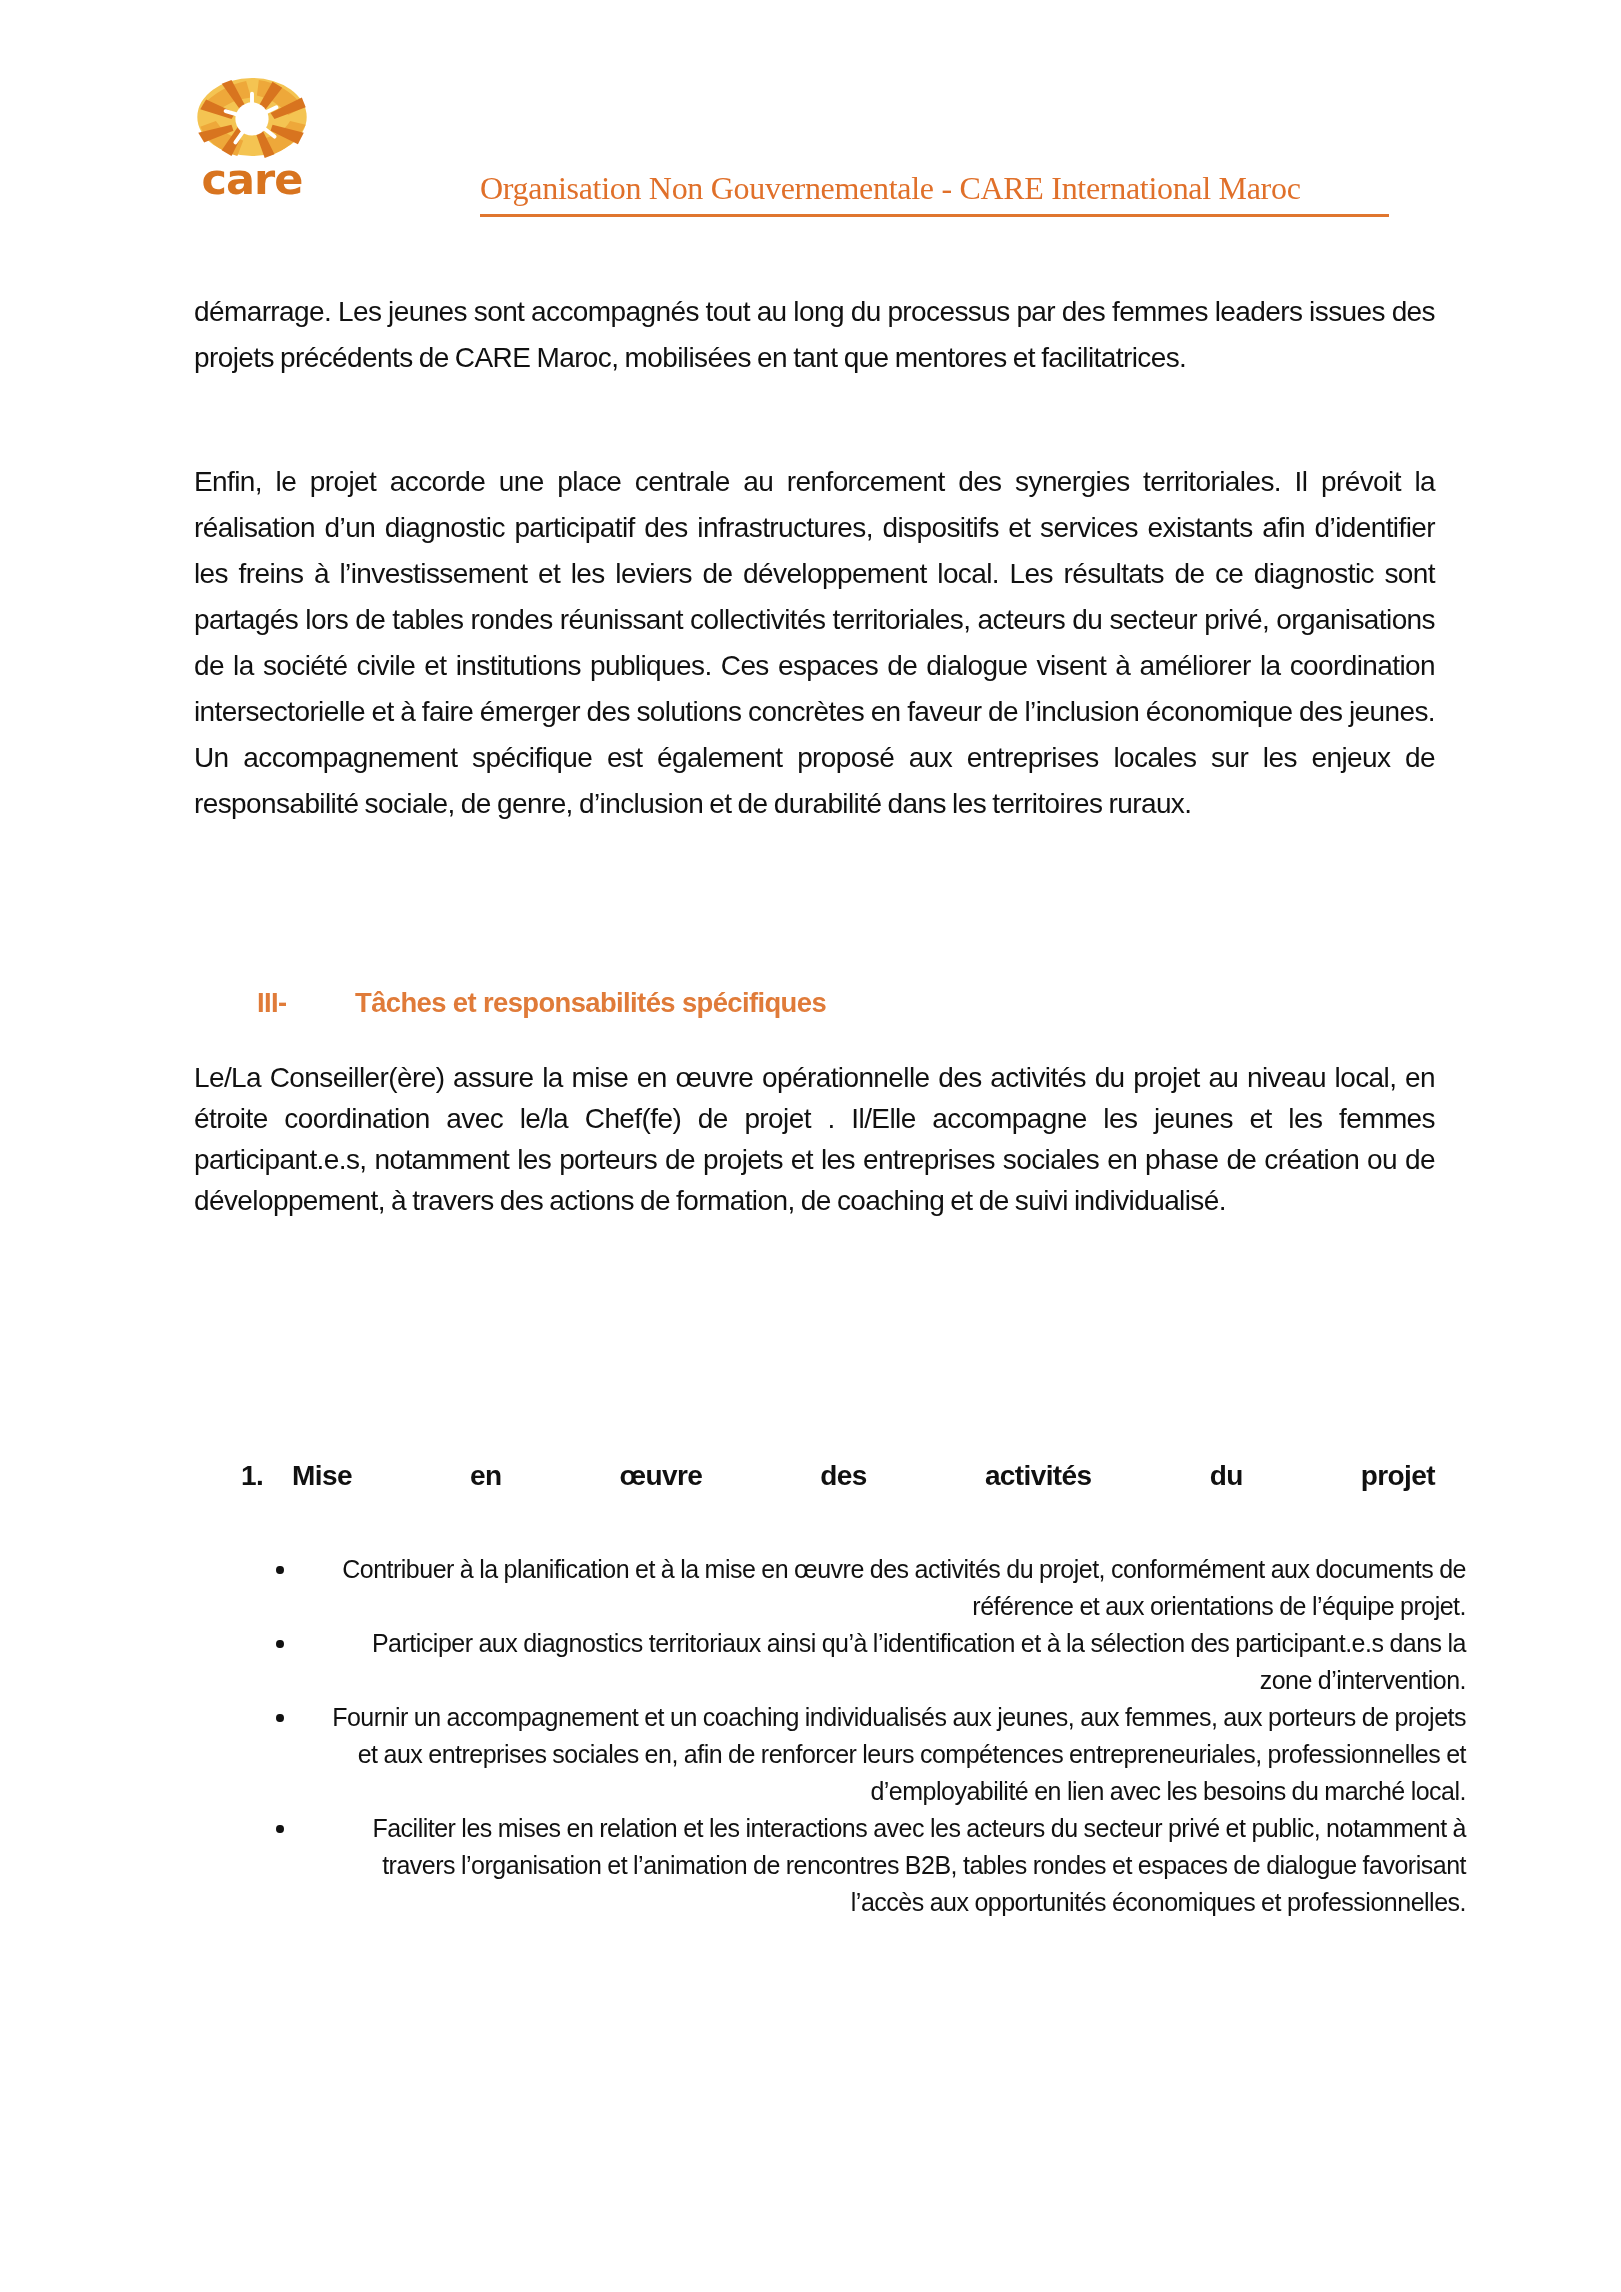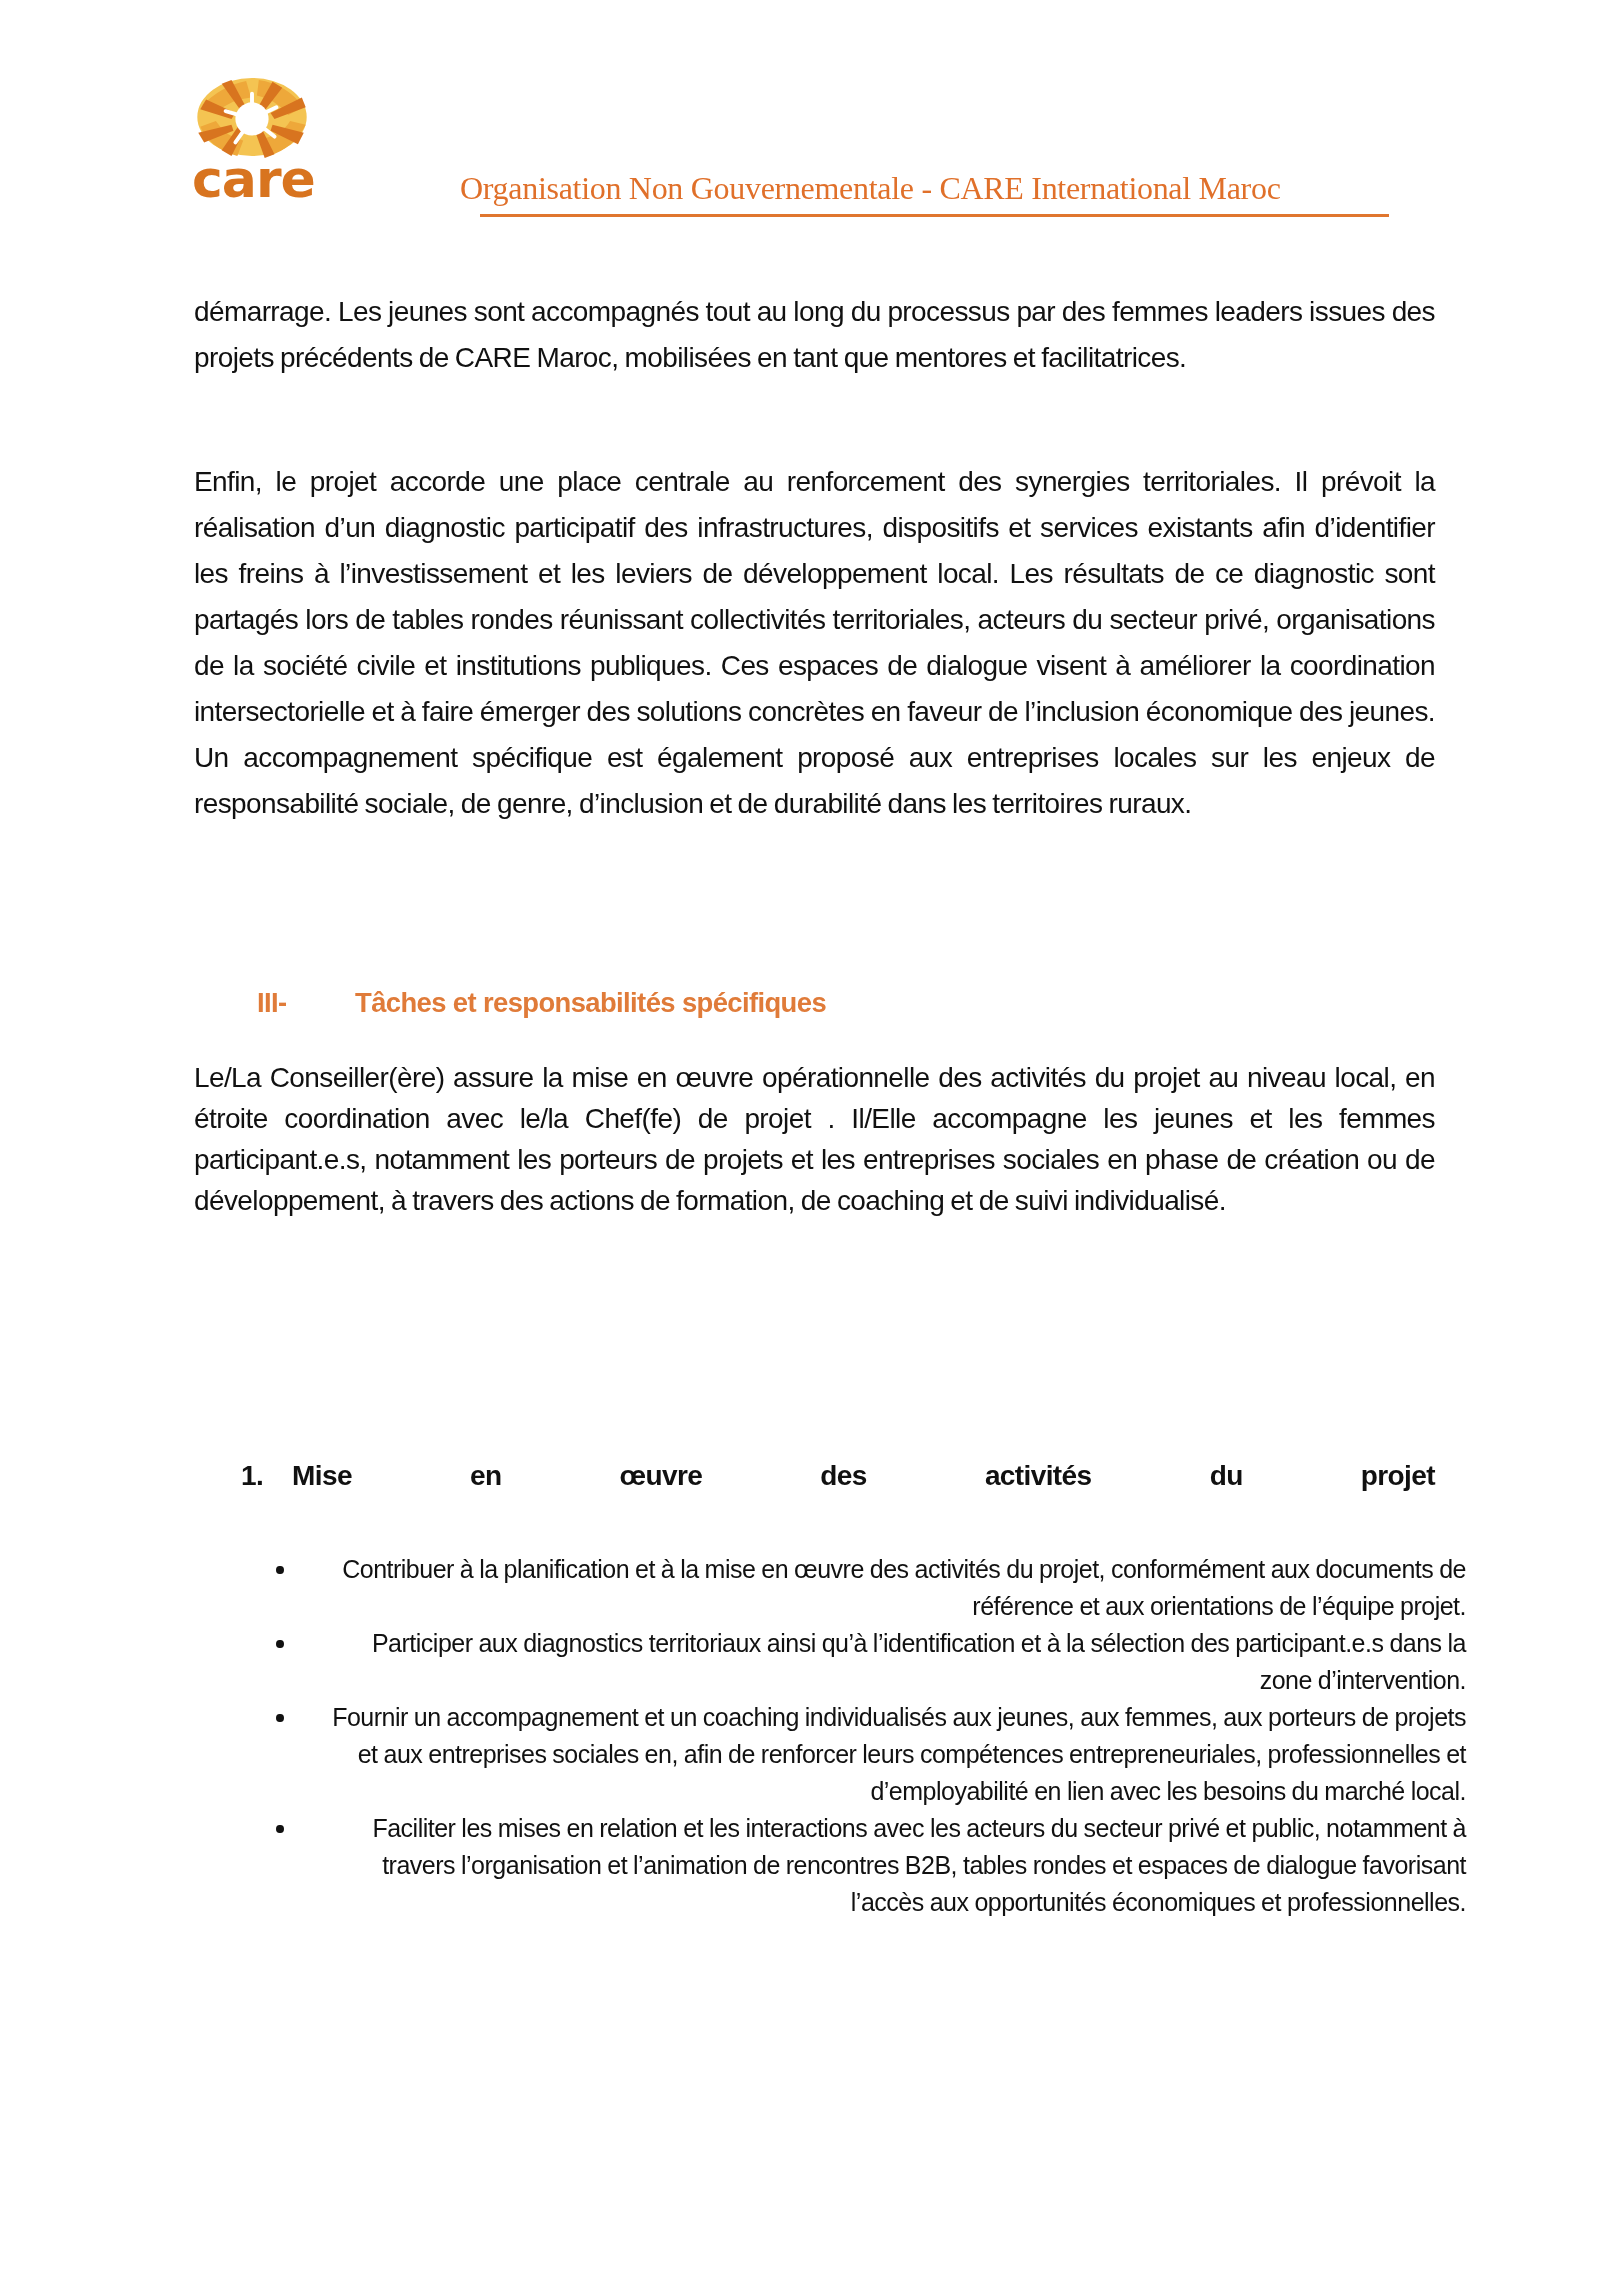--- a/index.html
+++ b/index.html
@@ -31,28 +31,28 @@
     }
     .logo svg { display: block; }
     .logo-word {
       position: absolute;
       left: 0;
       top: 82px;
       width: 120px;
       text-align: center;
       font-family: "DejaVu Sans", sans-serif;
       font-weight: bold;
-      font-size: 52px;
+      font-size: 43px;
       letter-spacing: -1px;
       color: #d8741f;
       line-height: 43px;
     }
     .header-title {
       position: absolute;
-      left: 460px;
+      left: 480px;
       top: 169px;
       width: 912px;
       font-family: "Liberation Serif", serif;
       font-size: 32px;
       color: #e0702a;
       white-space: nowrap;
       line-height: 39px;
       letter-spacing: -0.3px;
     }
     .header-rule {

